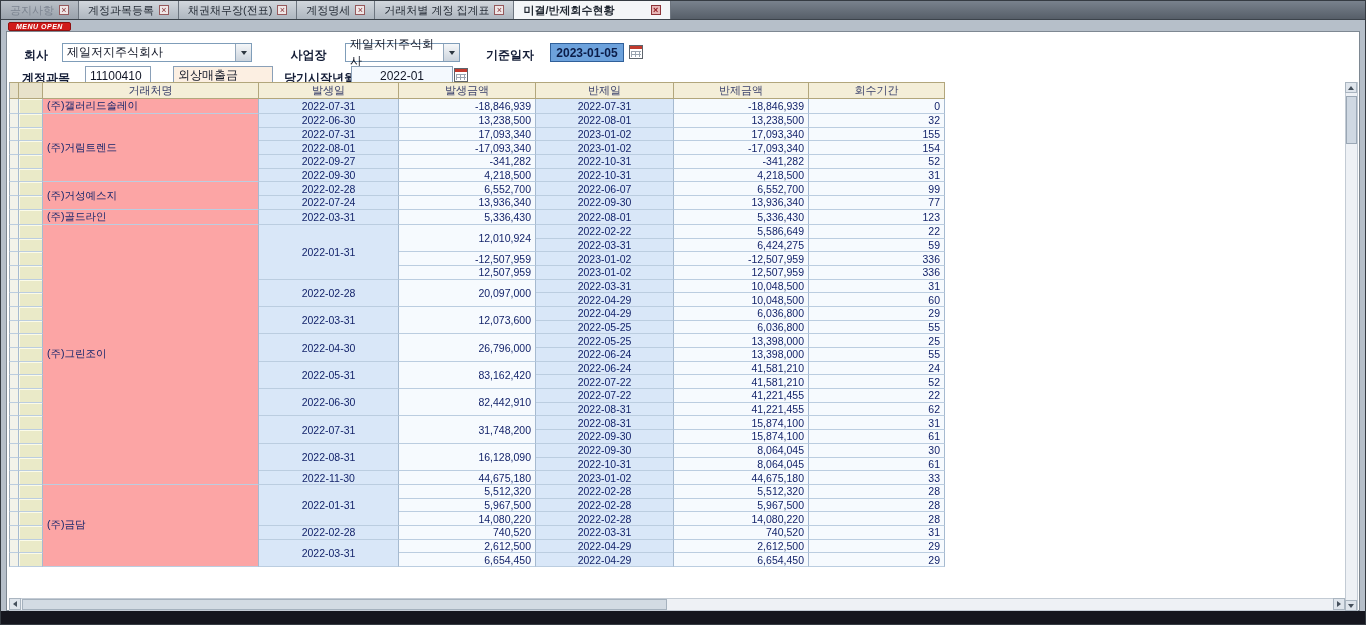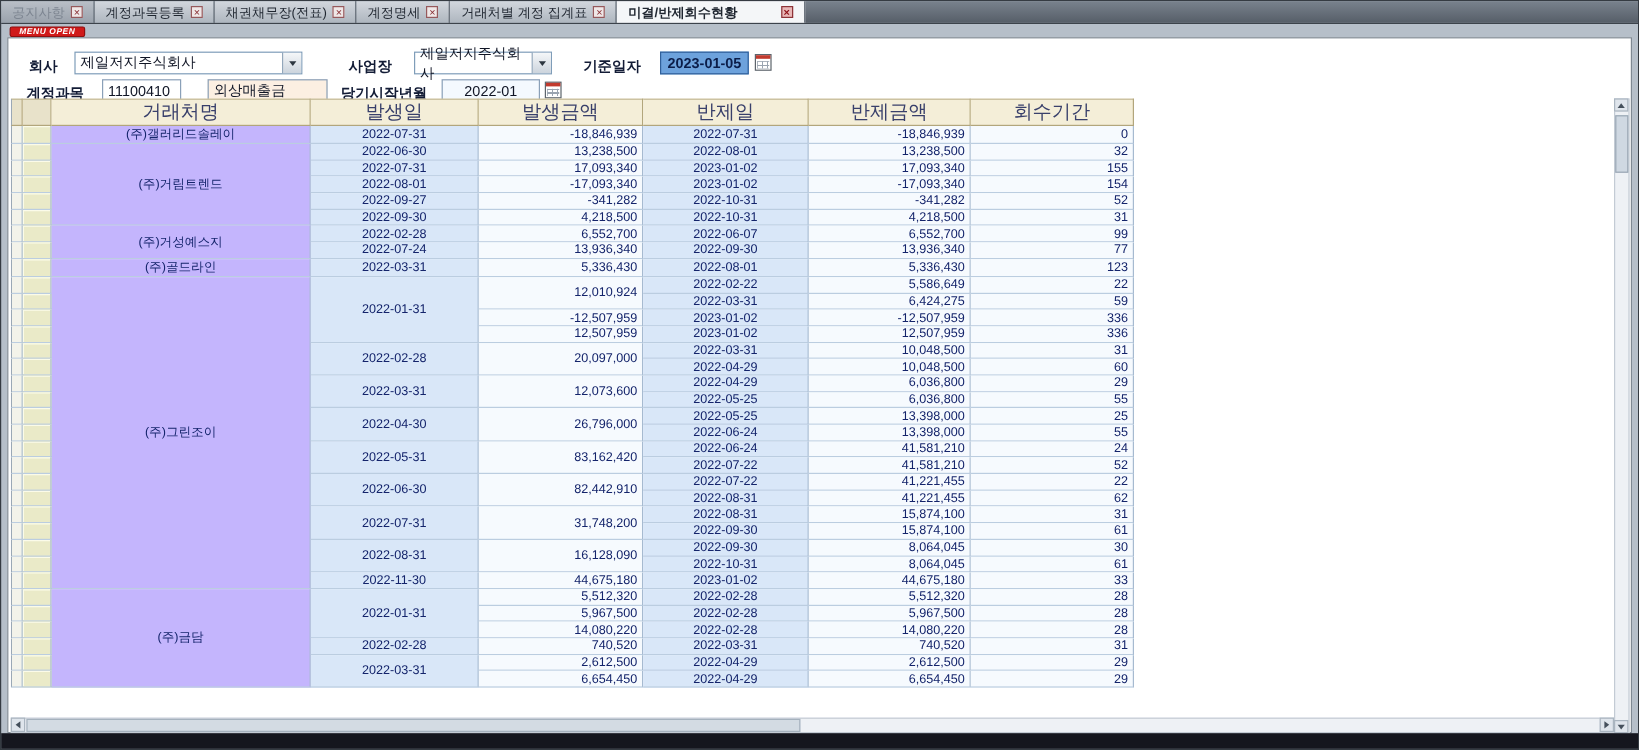--- a/index.html
+++ b/index.html
@@ -64,33 +64,33 @@
     content:""; position:absolute; left:1px; right:1px; top:5px; bottom:1px;
     background:
       repeating-linear-gradient(to right,#9aa4b0 0 1px,transparent 1px 4px),
       repeating-linear-gradient(to bottom,#9aa4b0 0 1px,transparent 1px 3px);
   }
   
   .grid-wrap { position:absolute; left:2px; top:50px; width:940px; height:516px; overflow:hidden; }
   table.grid { border-collapse:separate; border-spacing:0; table-layout:fixed; width:936px; }
   table.grid th {
     background:#f4eed8; border-top:1px solid #b2a67c; border-right:1px solid #b2a67c; border-bottom:1px solid #b2a67c;
-    font-size:16px; font-weight:normal; color:#39406b; height:15px; padding:0; white-space:nowrap; overflow:hidden;
+    font-size:11px; font-weight:normal; color:#39406b; height:15px; padding:0; white-space:nowrap; overflow:hidden;
   }
   table.grid th:first-child, table.grid td:first-child { border-left:1px solid #9aa8b6; }
   table.grid th.h-sel { background:#e8e2ca; }
   table.grid td {
     height:13.7px; font-size:10.5px; color:#14246b; padding:0 4px;
     border-right:1px solid #a6bad0; border-bottom:1px solid #bbcde0;
     white-space:nowrap; overflow:hidden; vertical-align:middle;
   }
   td.c-sel1 { background:#f3f3ea; padding:0; border-right-color:#b4b49a; border-bottom-color:#d9d9c6; }
   td.c-sel2 { background:#eaeac8; padding:0; border-right-color:#9c9c74; border-bottom-color:#9c9c74;
               box-shadow: inset 1px 1px 0 #fbfbe9; }
-  td.c-name { background:#c4b5fd; text-align:center; color:#1b2b55; }
+  td.c-name { background:#fca5a5; text-align:left; color:#1b2b55; }
   td.c-date { background:#d9e7f8; text-align:center; }
   td.c-amt  { background:#f6fafe; text-align:right; }
   td.c-days { background:#f6fafe; text-align:right; }
   
   .vscroll {
     position:absolute; right:1px; top:50px; width:13px; height:529px;
     background:#eef1f5; border:1px solid #c3cbd4;
   }
   .vscroll .thumb { position:absolute; left:0; right:0; top:13px; height:48px; background:#cfd8e2; border:1px solid #9aa7b5; }
   .hscroll {
@@ -164,21 +164,21 @@
 
   <div class="flabel" style="left:8px;top:38px;width:62px">계정과목</div>
   <div class="tinput" style="left:78px;top:34px;width:66px">
     <span>11100410</span>
   </div>
   <div class="tinput peach" style="left:144px;top:34px;width:100px">
     <span>외상매출금</span>
   </div>
 
   <div class="flabel" style="left:268px;top:38px;width:90px">당기시작년월</div>
-  <div class="tinput center" style="left:361px;top:34px;width:82px">
+  <div class="tinput center" style="left:344px;top:34px;width:102px">
     <span>2022-01</span>
   </div>
   <span class="cal" style="left:447px;top:36px"></span>
 
   <div class="grid-wrap">
     <table class="grid">
       <colgroup>
         <col style="width:10px">
           <col style="width:24px">
           <col style="width:216px">

